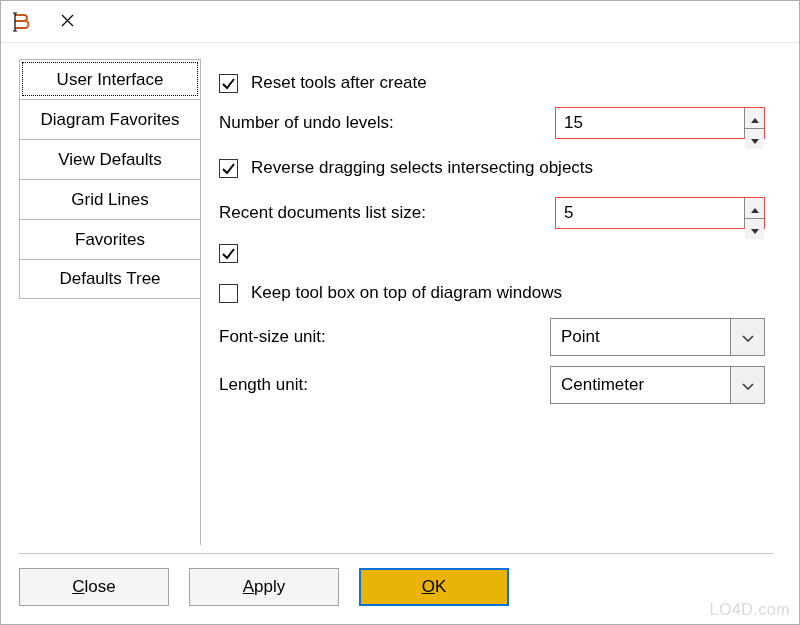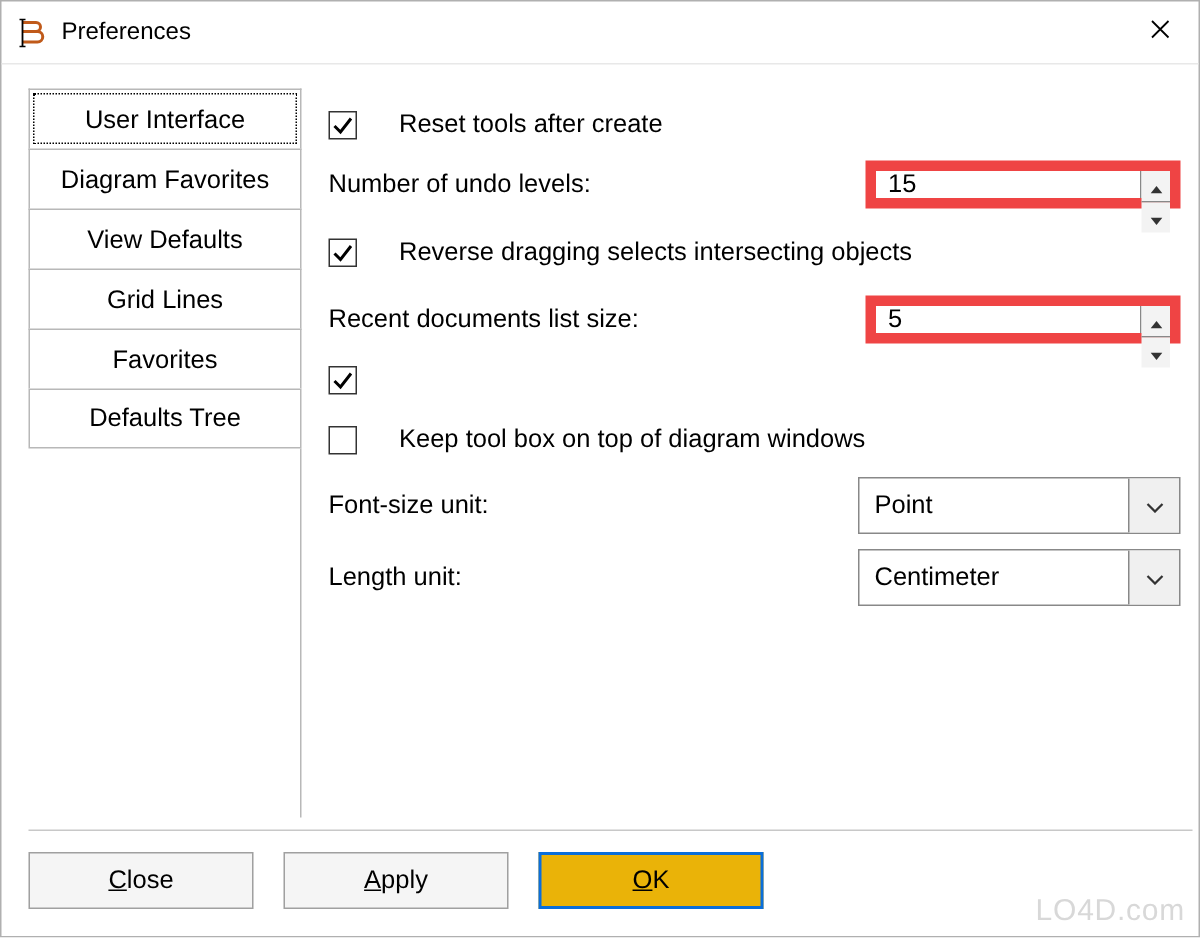--- a/index.html
+++ b/index.html
@@ -42,21 +42,21 @@
   width: 52px;
   height: 42px;
   display: flex;
   align-items: center;
   justify-content: center;
   cursor: pointer;
 }
 .titlebar .close svg { width: 13px; height: 13px; }
 .client {
   flex: 1;
-  padding: 16px 4px 18px 18px;
+  padding: 16px 26px 18px 18px;
   display: flex;
   flex-direction: column;
 }
 .main-area {
   flex: 1;
   display: flex;
   gap: 14px;
 }
 .tabstrip {
   width: 182px;
@@ -88,36 +88,36 @@
 }
 .row {
   display: flex;
   align-items: center;
   min-height: 40px;
   gap: 24px;
 }
 .row .label { flex: 1; }
 .row .value { width: 210px; }
 .row .value.small-gap { width: 215px; }
-.row.chk { gap: 28px; }
+.row.chk { gap: 13px; }
 .row.chk .cb {
   width: 19px; height: 19px;
   border: 1px solid #333;
   display: flex; align-items: center; justify-content: center;
   flex-shrink: 0;
   cursor: pointer;
   background:#fff;
 }
 .row.chk .cb svg { width: 15px; height: 15px; display:block; }
 .row.chk .chk-label { flex: 1; line-height: 1.25; }
 .row.sep { min-height: 50px; }
 .spinbox {
   display: flex;
   height: 32px;
-  border: 7px solid #ef4444;
+  border: 1px solid #ef4444;
   background:#fff;
 }
 .spinbox input {
   border: none;
   padding: 0 8px;
   font-size: 17px;
   flex: 1;
   min-width: 0;
   outline: none;
   font-family: inherit;
@@ -174,41 +174,40 @@
   display:flex; align-items:center; justify-content:center;
   font-size: 17px;
   cursor:pointer;
   font-family: inherit;
 }
 .btn.default { border: 2px solid #0a6edb; background:#eab308; }
 .btn .ul { text-decoration: underline; }
 .watermark {
   position: fixed;
   bottom: 6px; right: 10px;
-  font-size: 20px;
+  font-size: 16px;
   color: rgba(100,100,100,0.25);
   letter-spacing: 0.5px;
   pointer-events: none;
 }
 </style>
 </head>
 <body>
 
 <div class="window">
 
   <div class="titlebar">
     <span class="app-icon">
       <svg viewBox="0 0 20 20">
         <path d="M4 3 h9 a3 3 0 0 1 0 6 h-9 M4 9 h10 a3.5 3.5 0 0 1 0 7 h-10" fill="none" stroke="#c05a1a" stroke-width="2"></path>
         <line x1="4" y1="1" x2="4" y2="19" stroke="#000" stroke-width="1.2"></line>
         <line x1="2" y1="1" x2="6" y2="1" stroke="#000"></line>
         <line x1="2" y1="19" x2="6" y2="19" stroke="#000"></line>
       </svg>
     </span>
-    <span class="title">Preferences</span>
     <div class="close">
       <span>
         <svg viewBox="0 0 13 13">
             <path d="M1 1 L12 12 M12 1 L1 12" stroke="#000" stroke-width="1.2"></path>
           </svg>
       </span>
     </div>
   </div>
 
   <div class="client">

